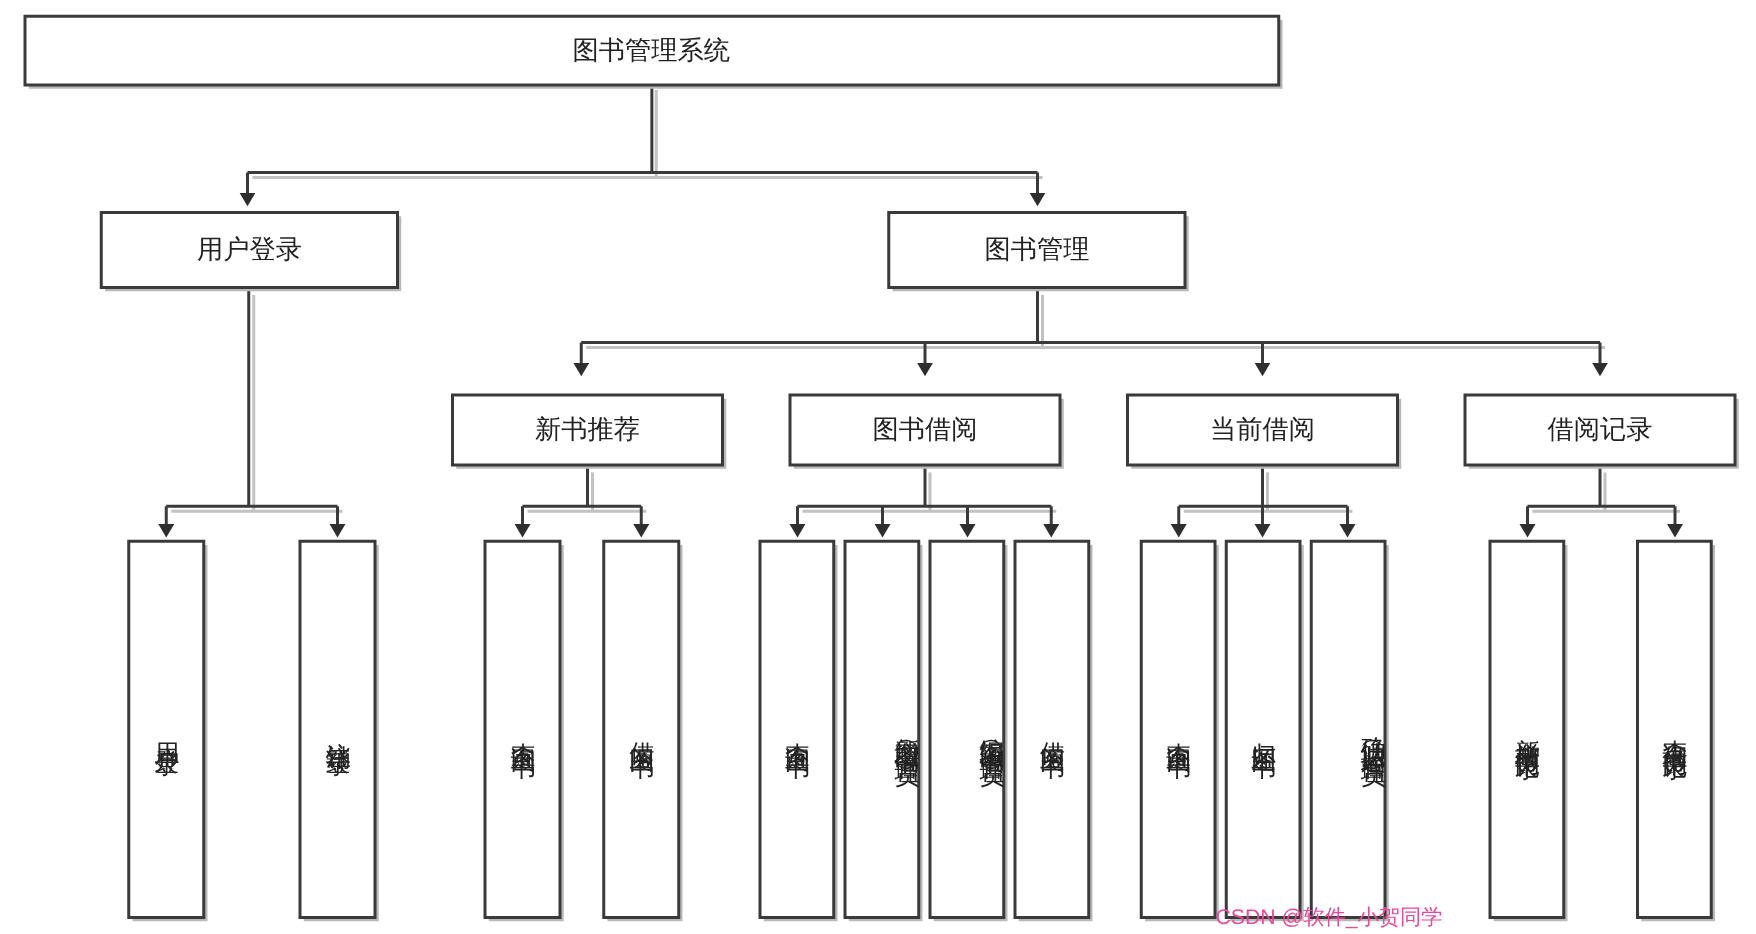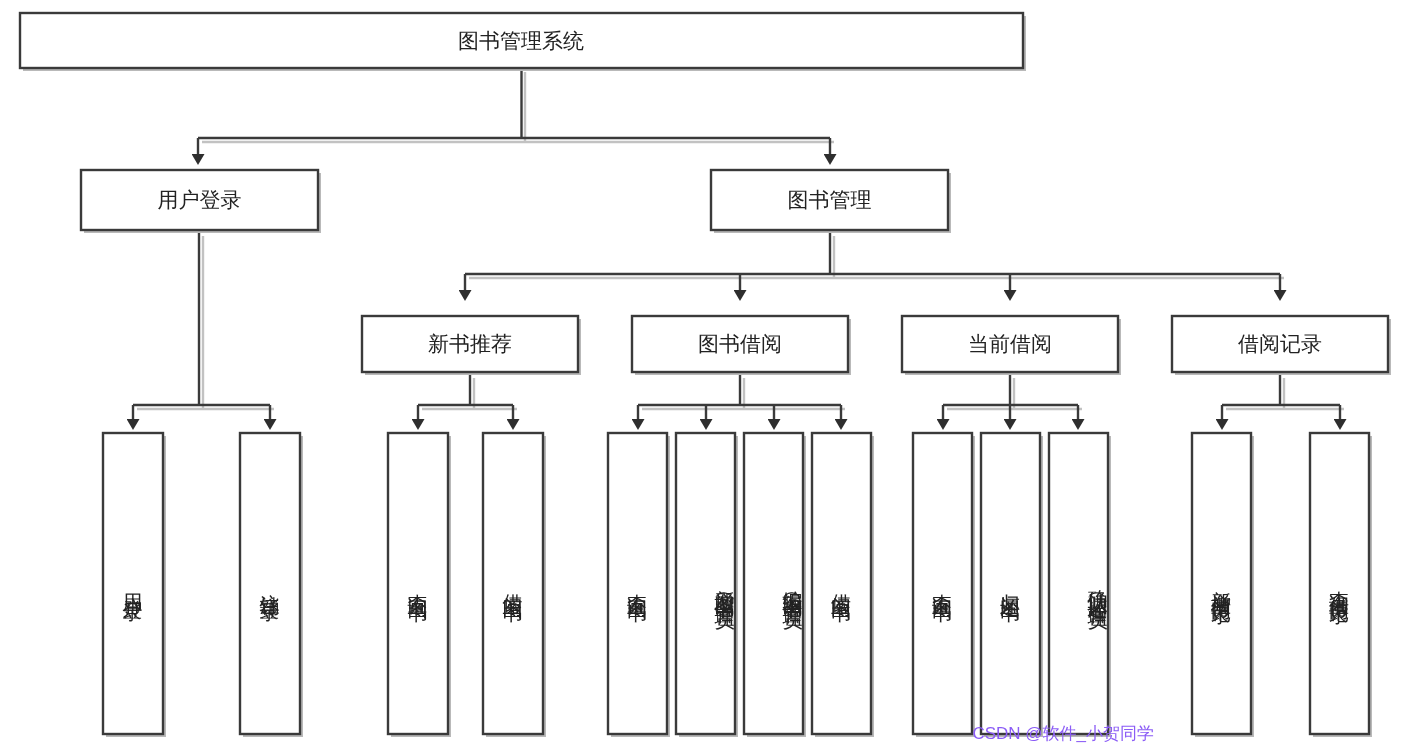--- a/index.html
+++ b/index.html
@@ -29,21 +29,21 @@
     text-orientation:upright;
     font-size:20px;
     letter-spacing:3px;
     color:#222222;
     line-height:1;
     white-space:nowrap;
     pointer-events:none;
   }
   #watermark{
     position:absolute;right:8px;bottom:2px;
-    font-size:17px;color:#8b5cf6;
+    font-size:17px;color:#ec4899;
     font-family:"Liberation Sans","DejaVu Sans",sans-serif;
     white-space:nowrap;
     text-align:right;
   }
 </style>
 </head>
 <body>
 
 <div id="diagram-root">
 

